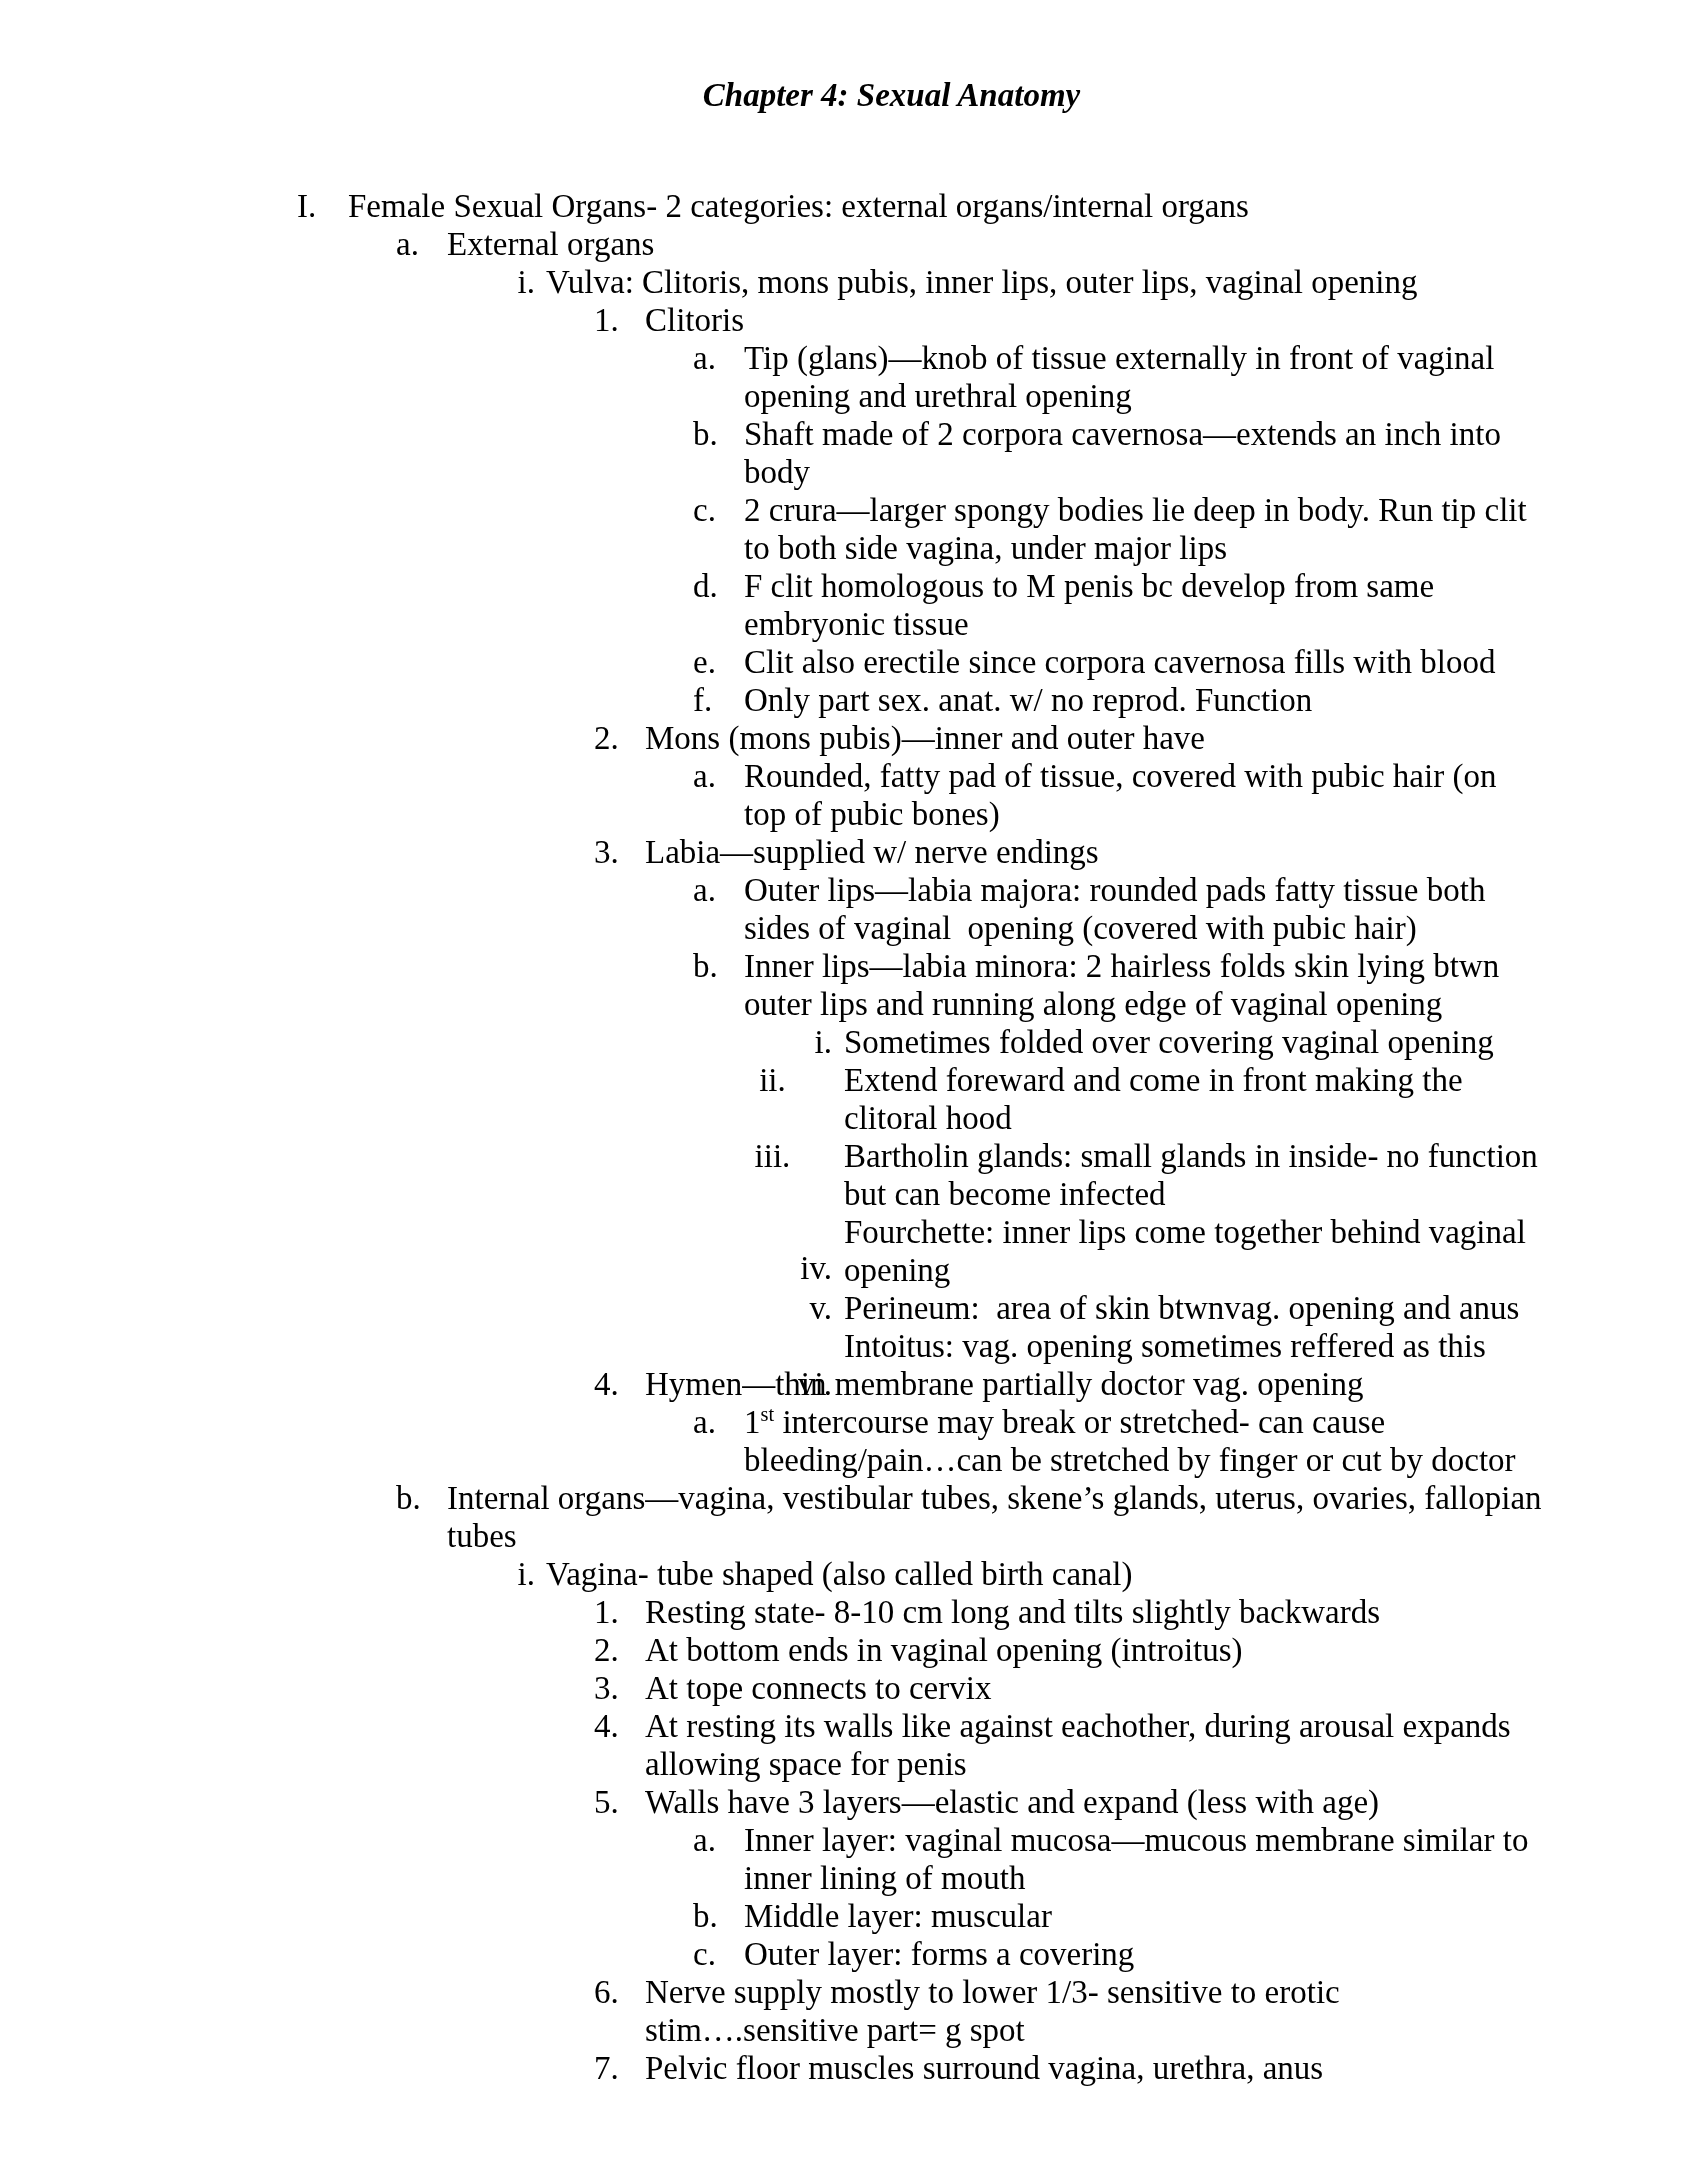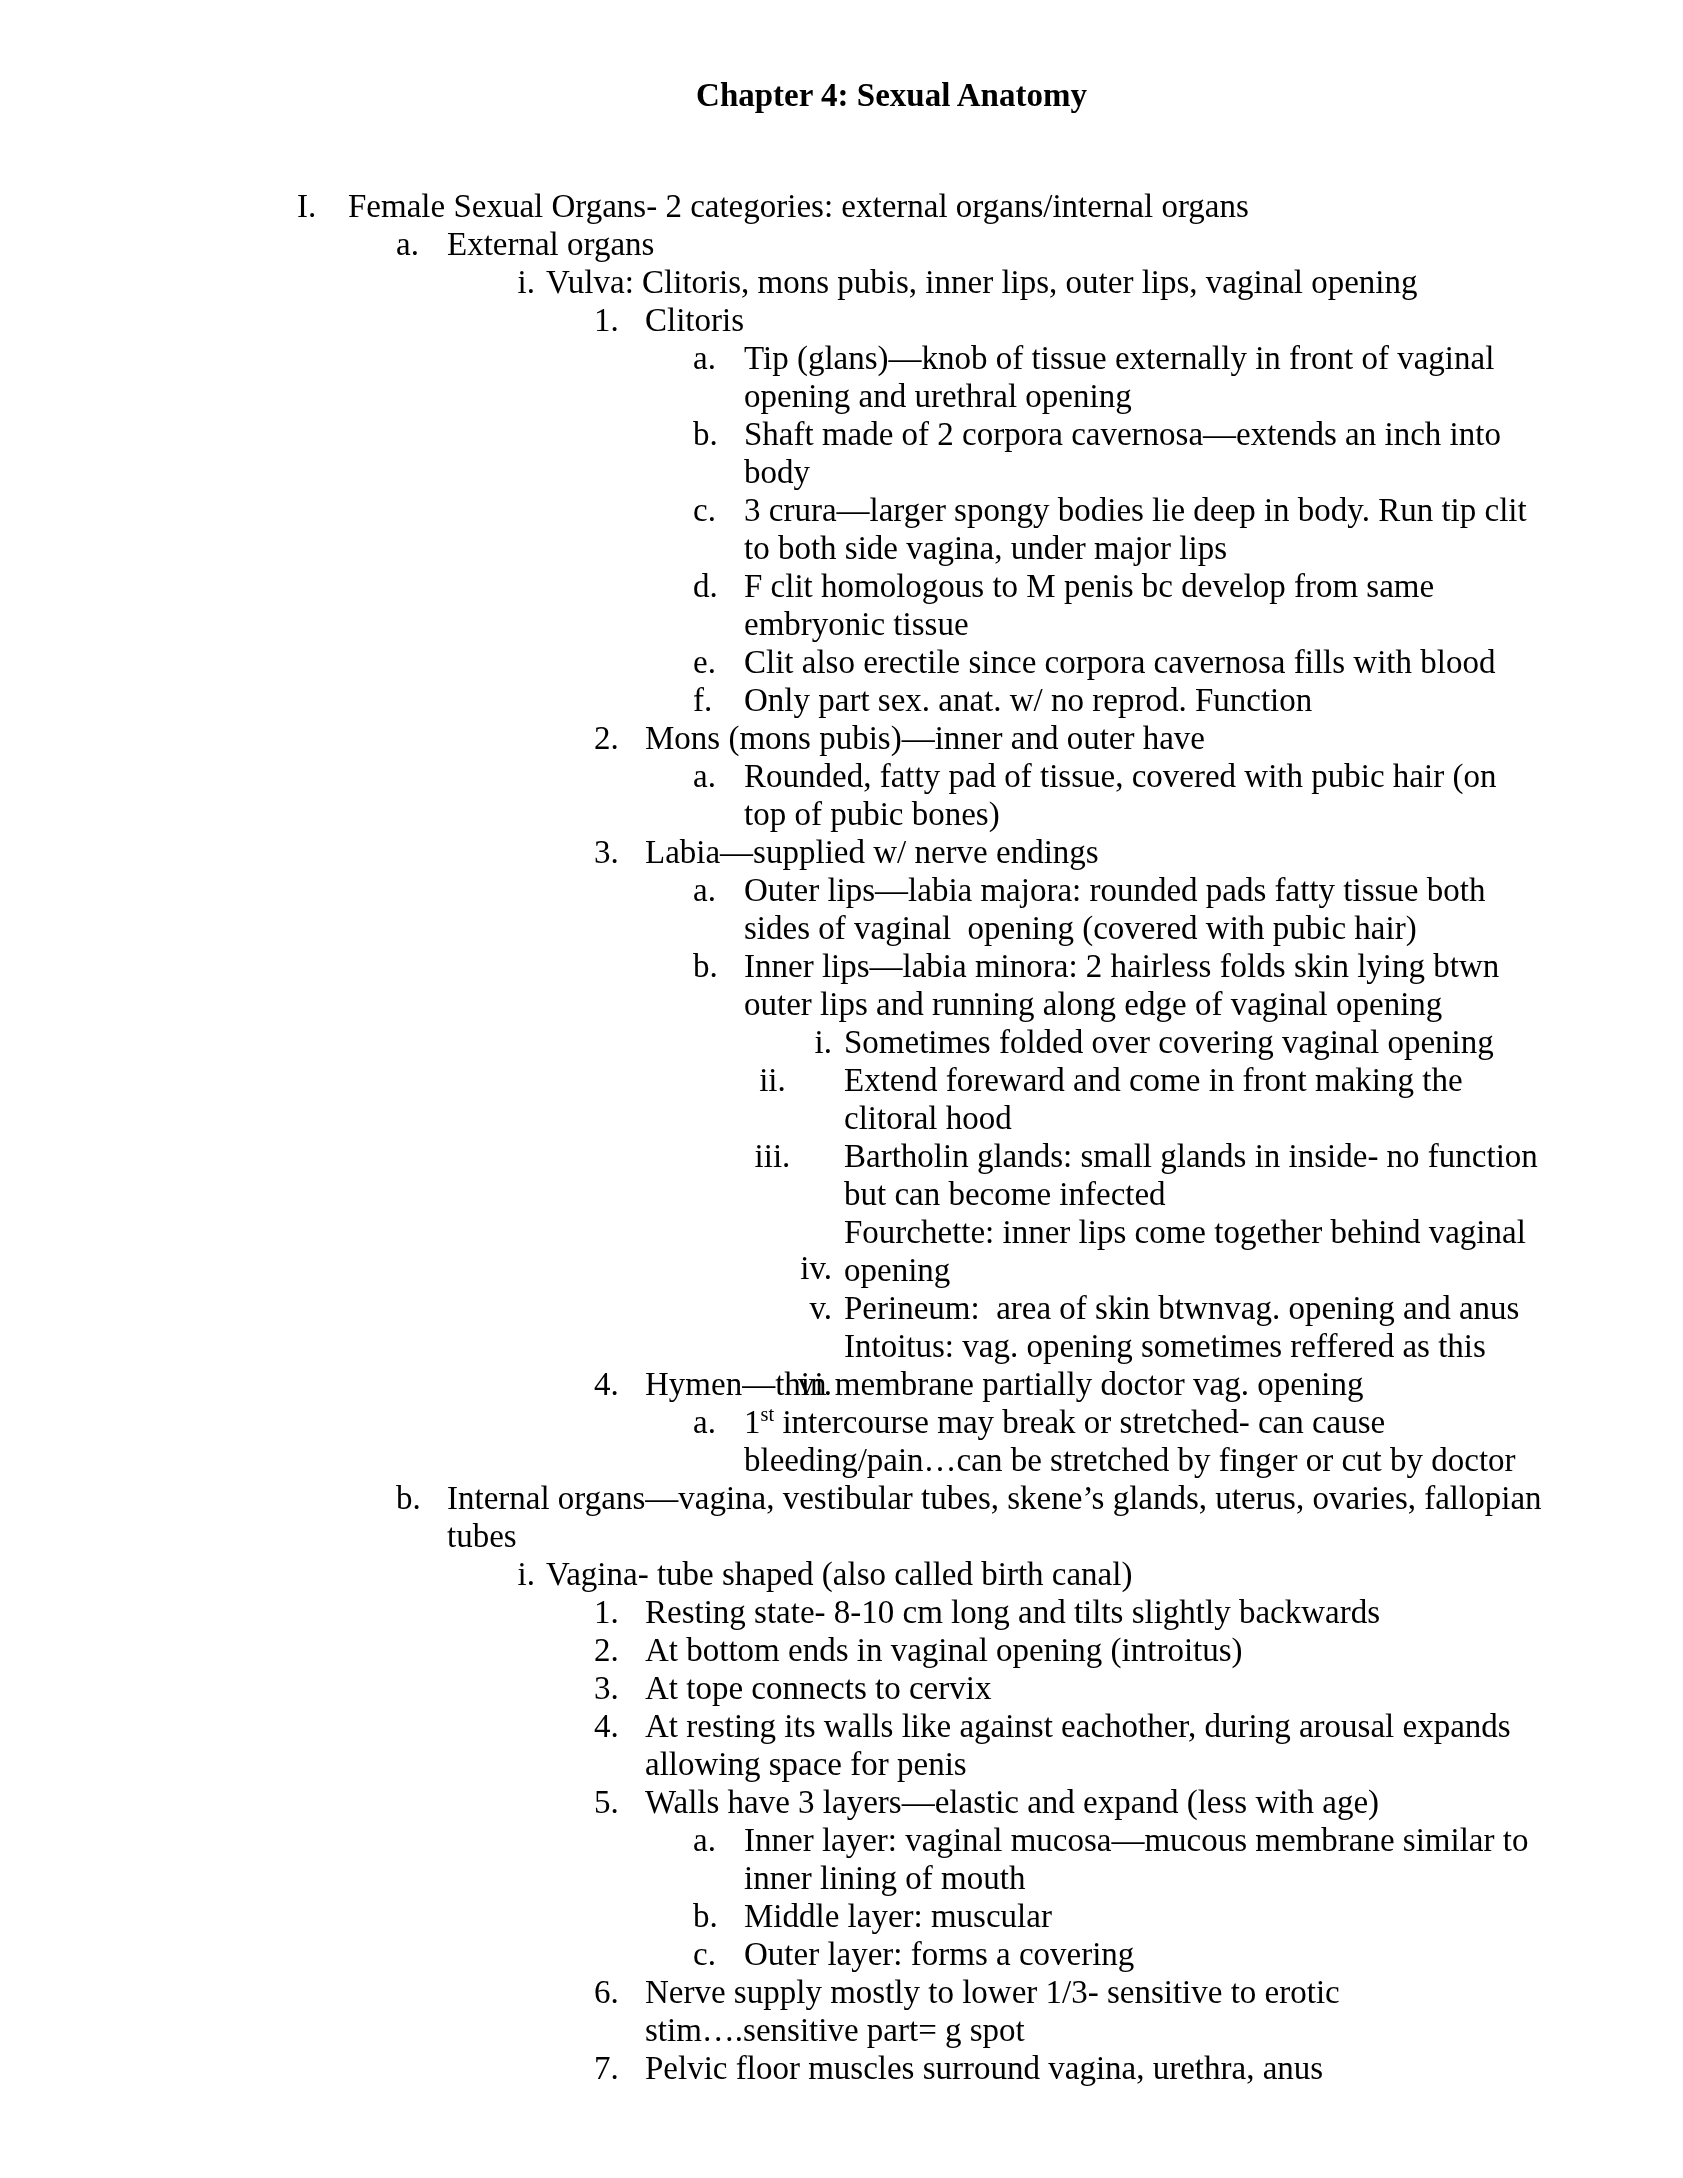--- a/index.html
+++ b/index.html
@@ -16,20 +16,21 @@
     overflow: hidden;
   }
   .doc-title {
     position: absolute;
     top: 76px;
     left: 248px;
     width: 1287px;
     text-align: center;
     font-weight: 700;
     white-space: pre-wrap;
+    font-style: italic;
   }
   .outline {
     position: absolute;
     top: 187px;
     left: 0;
     width: 1683px;
   }
   .outline-item {
     position: relative;
     padding-right: 141px;
@@ -51,21 +52,21 @@
 
 <div class="page">
   <div class="doc-title">Chapter 4: Sexual Anatomy</div>
   <div class="outline">
       <div class="outline-item" style="padding-left: 348px;"><span class="marker" style="left: 297px;">I.</span><span class="item-text">Female Sexual Organs- 2 categories: external organs/internal organs</span></div>
       <div class="outline-item" style="padding-left: 447px;"><span class="marker" style="left: 396px;">a.</span><span class="item-text">External organs</span></div>
       <div class="outline-item" style="padding-left: 546px;"><span class="marker" style="left: 436px; width: 99px; text-align: right;">i.</span><span class="item-text">Vulva: Clitoris, mons pubis, inner lips, outer lips, vaginal opening</span></div>
       <div class="outline-item" style="padding-left: 645px;"><span class="marker" style="left: 594px;">1.</span><span class="item-text">Clitoris</span></div>
       <div class="outline-item" style="padding-left: 744px;"><span class="marker" style="left: 693px;">a.</span><span class="item-text">Tip (glans)—knob of tissue externally in front of vaginal opening and urethral opening</span></div>
       <div class="outline-item" style="padding-left: 744px;"><span class="marker" style="left: 693px;">b.</span><span class="item-text">Shaft made of 2 corpora cavernosa—extends an inch into body</span></div>
-      <div class="outline-item" style="padding-left: 744px;"><span class="marker" style="left: 693px;">c.</span><span class="item-text">3 crura—larger spongy bodies lie deep in body. Run tip clit to both side vagina, under major lips</span></div>
+      <div class="outline-item" style="padding-left: 744px;"><span class="marker" style="left: 693px;">c.</span><span class="item-text">2 crura—larger spongy bodies lie deep in body. Run tip clit to both side vagina, under major lips</span></div>
       <div class="outline-item" style="padding-left: 744px;"><span class="marker" style="left: 693px;">d.</span><span class="item-text">F clit homologous to M penis bc develop from same embryonic tissue</span></div>
       <div class="outline-item" style="padding-left: 744px;"><span class="marker" style="left: 693px;">e.</span><span class="item-text">Clit also erectile since corpora cavernosa fills with blood</span></div>
       <div class="outline-item" style="padding-left: 744px;"><span class="marker" style="left: 693px;">f.</span><span class="item-text">Only part sex. anat. w/ no reprod. Function</span></div>
       <div class="outline-item" style="padding-left: 645px;"><span class="marker" style="left: 594px;">2.</span><span class="item-text">Mons (mons pubis)—inner and outer have</span></div>
       <div class="outline-item" style="padding-left: 744px;"><span class="marker" style="left: 693px;">a.</span><span class="item-text">Rounded, fatty pad of tissue, covered with pubic hair (on top of pubic bones)</span></div>
       <div class="outline-item" style="padding-left: 645px;"><span class="marker" style="left: 594px;">3.</span><span class="item-text">Labia—supplied w/ nerve endings</span></div>
       <div class="outline-item" style="padding-left: 744px;"><span class="marker" style="left: 693px;">a.</span><span class="item-text">Outer lips—labia majora: rounded pads fatty tissue both sides of vaginal  opening (covered with pubic hair)</span></div>
       <div class="outline-item" style="padding-left: 744px;"><span class="marker" style="left: 693px;">b.</span><span class="item-text">Inner lips—labia minora: 2 hairless folds skin lying btwn outer lips and running along edge of vaginal opening</span></div>
       <div class="outline-item" style="padding-left: 844px;"><span class="marker" style="left: 713px; width: 119px; text-align: right;">i.</span><span class="item-text">Sometimes folded over covering vaginal opening</span></div>
       <div class="outline-item" style="padding-left: 844px;"><span class="marker" style="left: 713px; width: 119px; text-align: center;">ii.</span><span class="item-text">Extend foreward and come in front making the clitoral hood</span></div>

